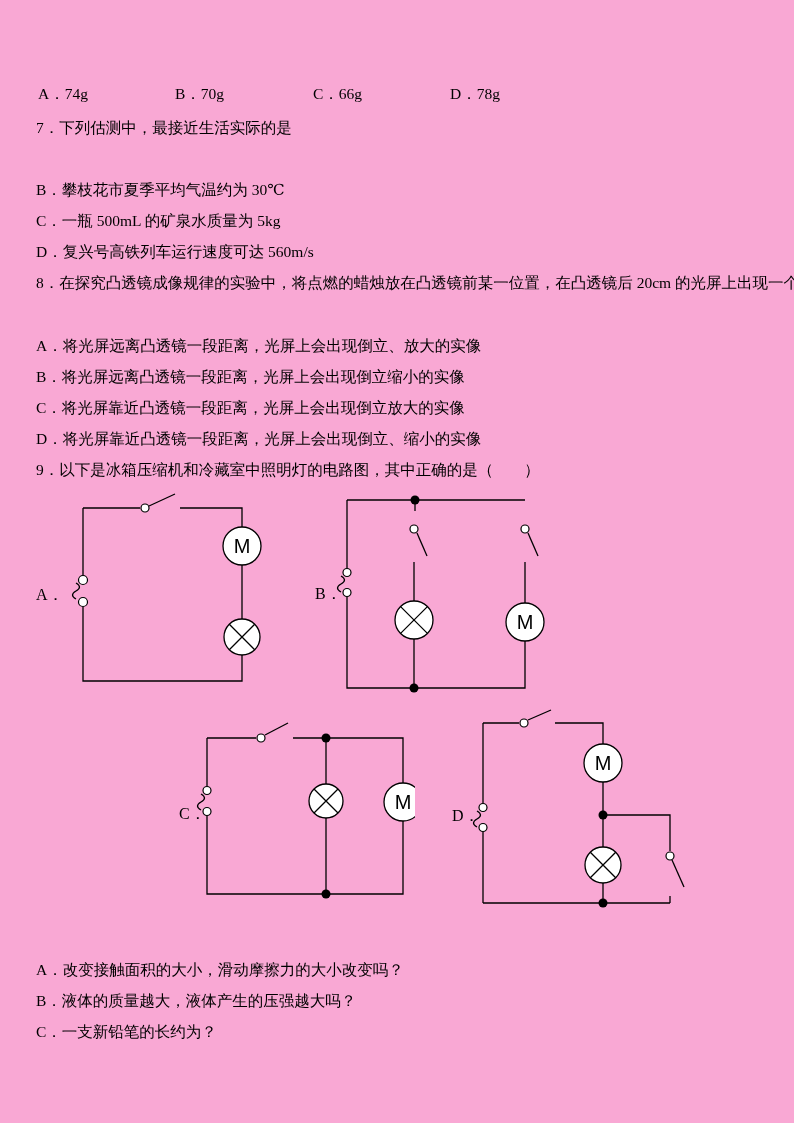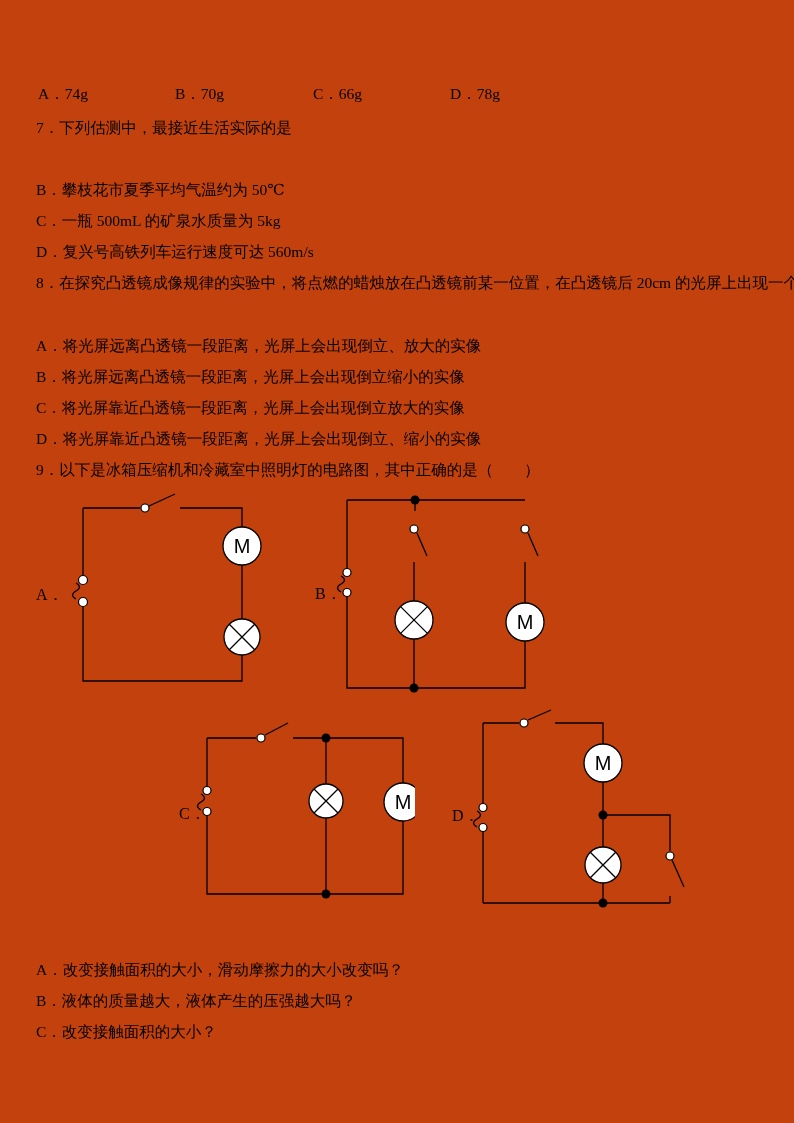--- a/index.html
+++ b/index.html
@@ -1,19 +1,19 @@
 <!DOCTYPE html>
 <html><head>
 <meta charset="utf-8">
 <style>
   html,body { margin:0; padding:0; background:#ffffff; }
   .page {
     position:relative;
     width:794px; height:1123px;
-    background:#c2410c;
+    background:#f9a8d4;
     font-family:"Liberation Serif","DejaVu Serif",serif;
     font-size:15.5px;
     color:#000000;
     overflow:hidden;
     text-align:right;
   }
   .line { position:absolute; left:36px; white-space:nowrap; line-height:20px; }
   .ansopt { position:absolute; white-space:nowrap; line-height:20px; }
   .circ { position:absolute; }
   .circ-label { position:absolute; white-space:nowrap; font-size:16px; line-height:18px; }
@@ -27,21 +27,21 @@
 <body>
 
 <div class="page">
 
   <span class="ansopt" style="left:38px;top:84px">A．74g</span>
   <span class="ansopt" style="left:175px;top:84px">B．70g</span>
   <span class="ansopt" style="left:313px;top:84px">C．66g</span>
   <span class="ansopt" style="left:450px;top:84px">D．78g</span>
 
   <div class="line" style="top:118px">7．下列估测中，最接近生活实际的是</div>
-  <div class="line" style="top:180px">B．攀枝花市夏季平均气温约为 50℃</div>
+  <div class="line" style="top:180px">B．攀枝花市夏季平均气温约为 30℃</div>
   <div class="line" style="top:211px">C．一瓶 500mL 的矿泉水质量为 5kg</div>
   <div class="line" style="top:242px">D．复兴号高铁列车运行速度可达 560m/s</div>
 
   <div class="line" style="top:273px">8．在探究凸透镜成像规律的实验中，将点燃的蜡烛放在凸透镜前某一位置，在凸透镜后 20cm 的光屏上出现一个清晰</div>
   <div class="line" style="top:336px">A．将光屏远离凸透镜一段距离，光屏上会出现倒立、放大的实像</div>
   <div class="line" style="top:398px">C．将光屏靠近凸透镜一段距离，光屏上会出现倒立放大的实像</div>
   <div class="line" style="top:367px">B．将光屏远离凸透镜一段距离，光屏上会出现倒立缩小的实像</div>
   <div class="line" style="top:429px">D．将光屏靠近凸透镜一段距离，光屏上会出现倒立、缩小的实像</div>
 
   <div class="line" style="top:460px">9．以下是冰箱压缩机和冷藏室中照明灯的电路图，其中正确的是（　　）</div>
@@ -131,15 +131,15 @@
     <path class="wire" d="M33,203 H220"></path>
     <path class="wire" d="M33,23 V103"></path>
     <circle class="contact" cx="33" cy="107.5" r="4"></circle>
     <circle class="contact" cx="33" cy="127.5" r="4"></circle>
     <path class="wire" d="M27,111 q7,4 0,8 q-7,4 0,8"></path>
     <path class="wire" d="M33,132 V203"></path>
   </svg>
 
   <div class="line" style="top:960px">A．改变接触面积的大小，滑动摩擦力的大小改变吗？</div>
   <div class="line" style="top:991px">B．液体的质量越大，液体产生的压强越大吗？</div>
-  <div class="line" style="top:1022px">C．改变接触面积的大小？</div>
+  <div class="line" style="top:1022px">C．一支新铅笔的长约为？</div>
 
 </div>
 
 </body></html>

